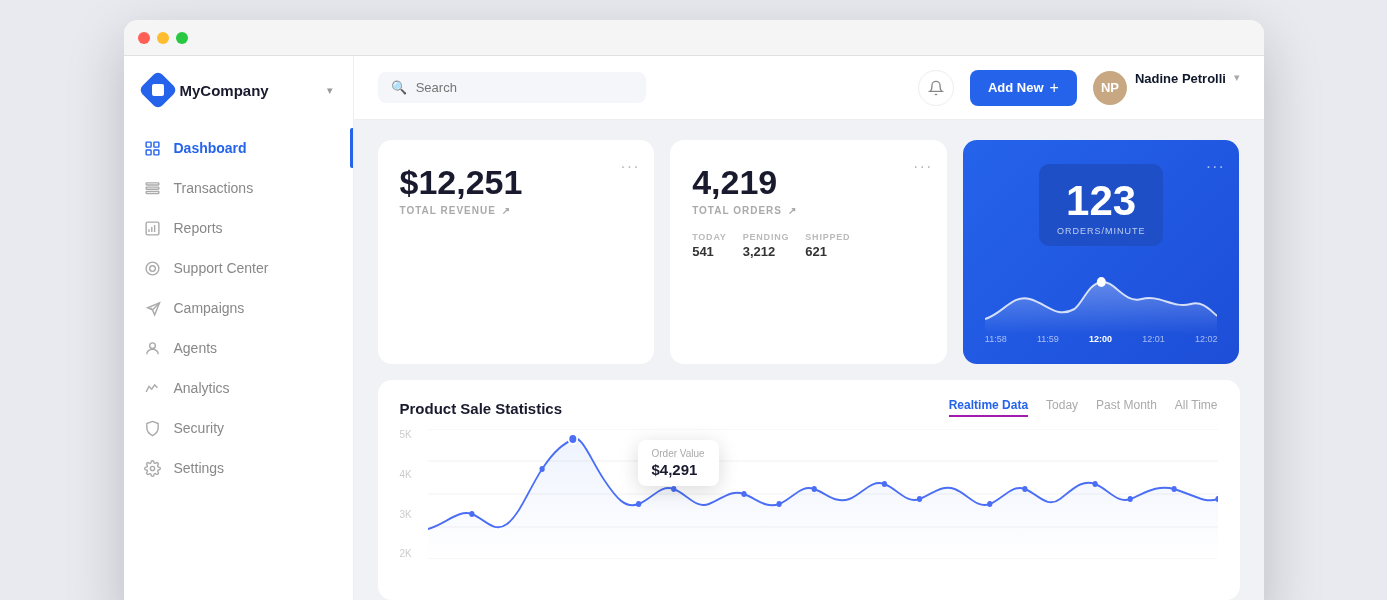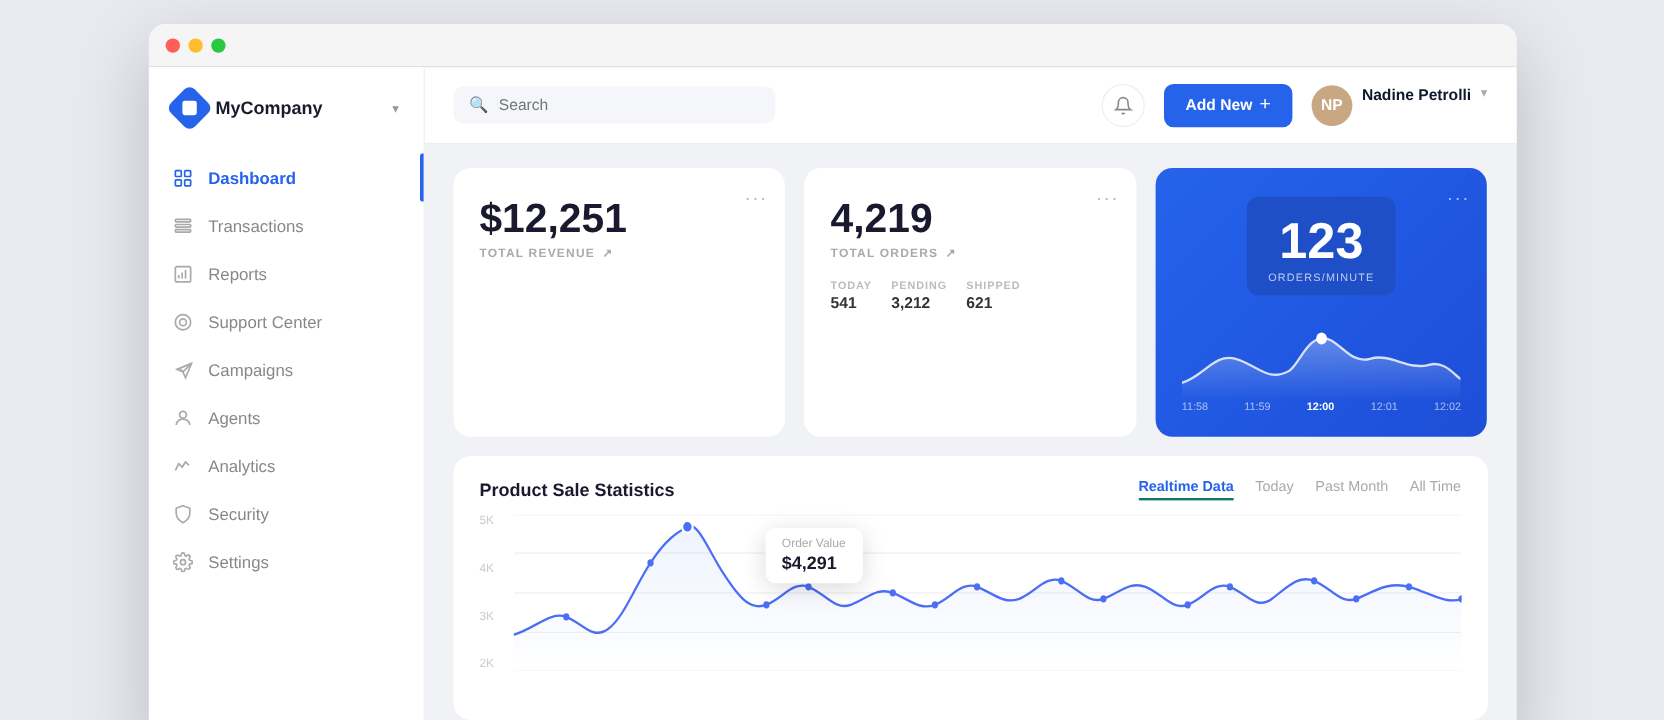--- a/index.html
+++ b/index.html
@@ -339,21 +339,21 @@
     }
     .chart-tab {
       font-size: 12px;
       color: #aaa;
       cursor: pointer;
       padding-bottom: 3px;
     }
     .chart-tab.active {
       color: #2563eb;
       font-weight: 600;
-      border-bottom: 2px solid #0f766e;
+      border-bottom: 2px solid #a21caf;
     }
 
     
     .chart-tooltip {
       position: absolute;
       top: 60px;
       left: 260px;
       background: #fff;
       border-radius: 8px;
       box-shadow: 0 4px 20px rgba(0,0,0,0.15);

